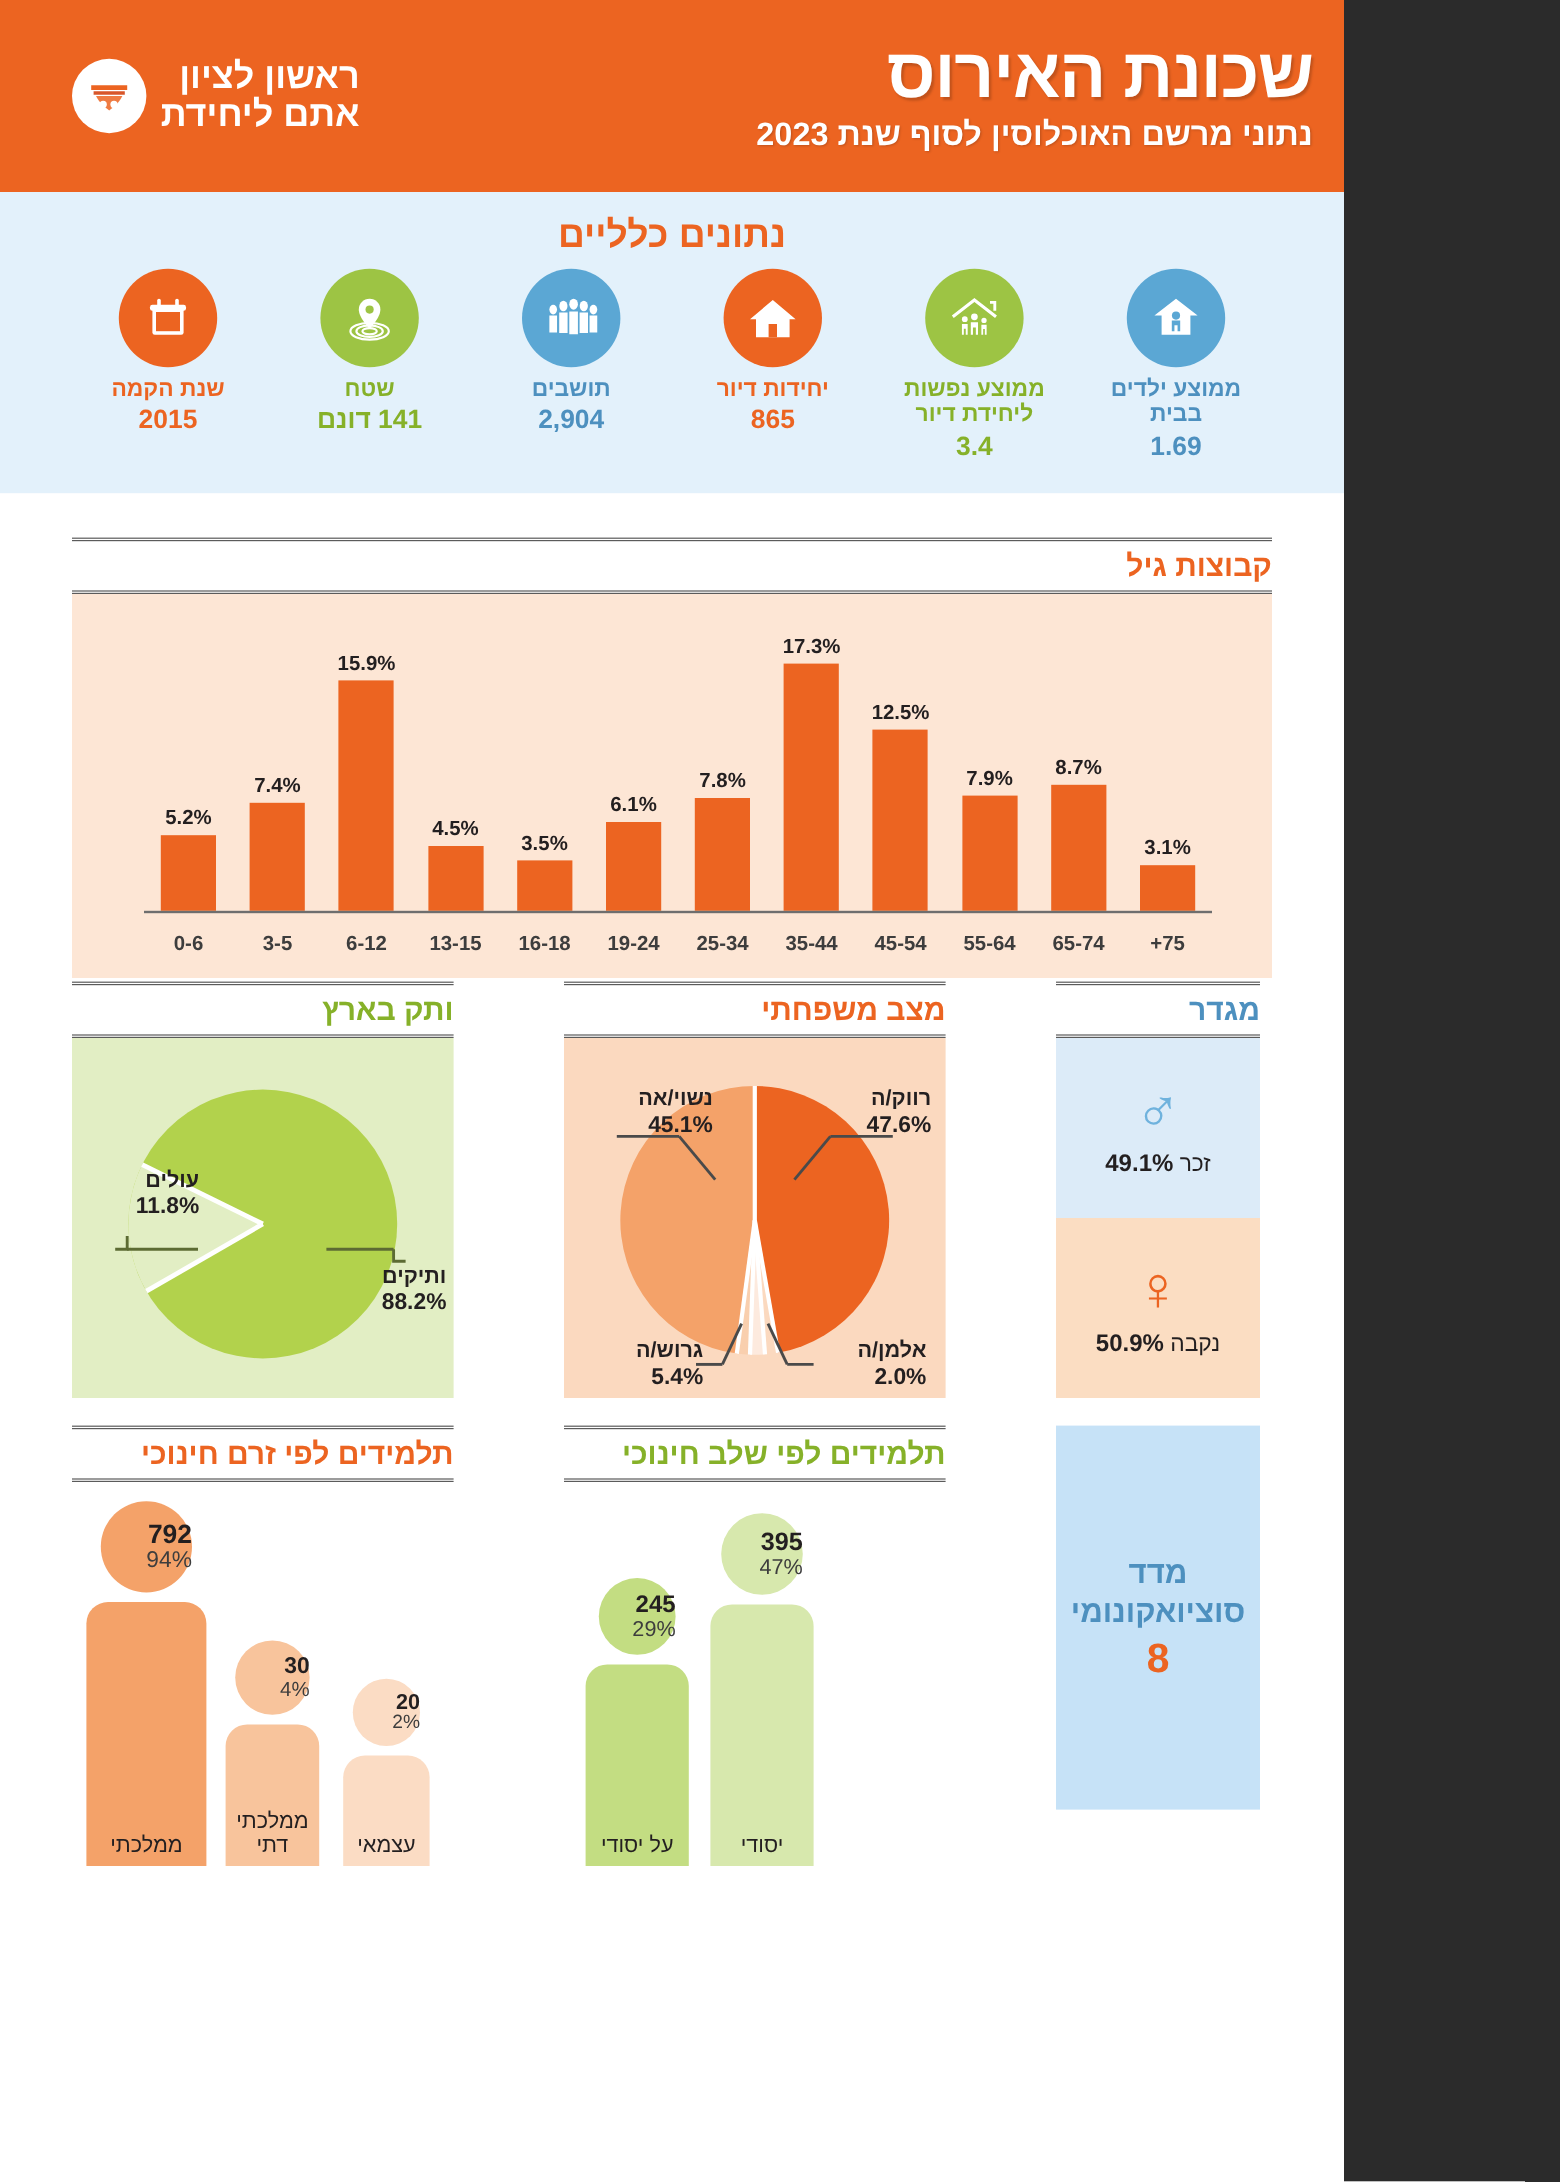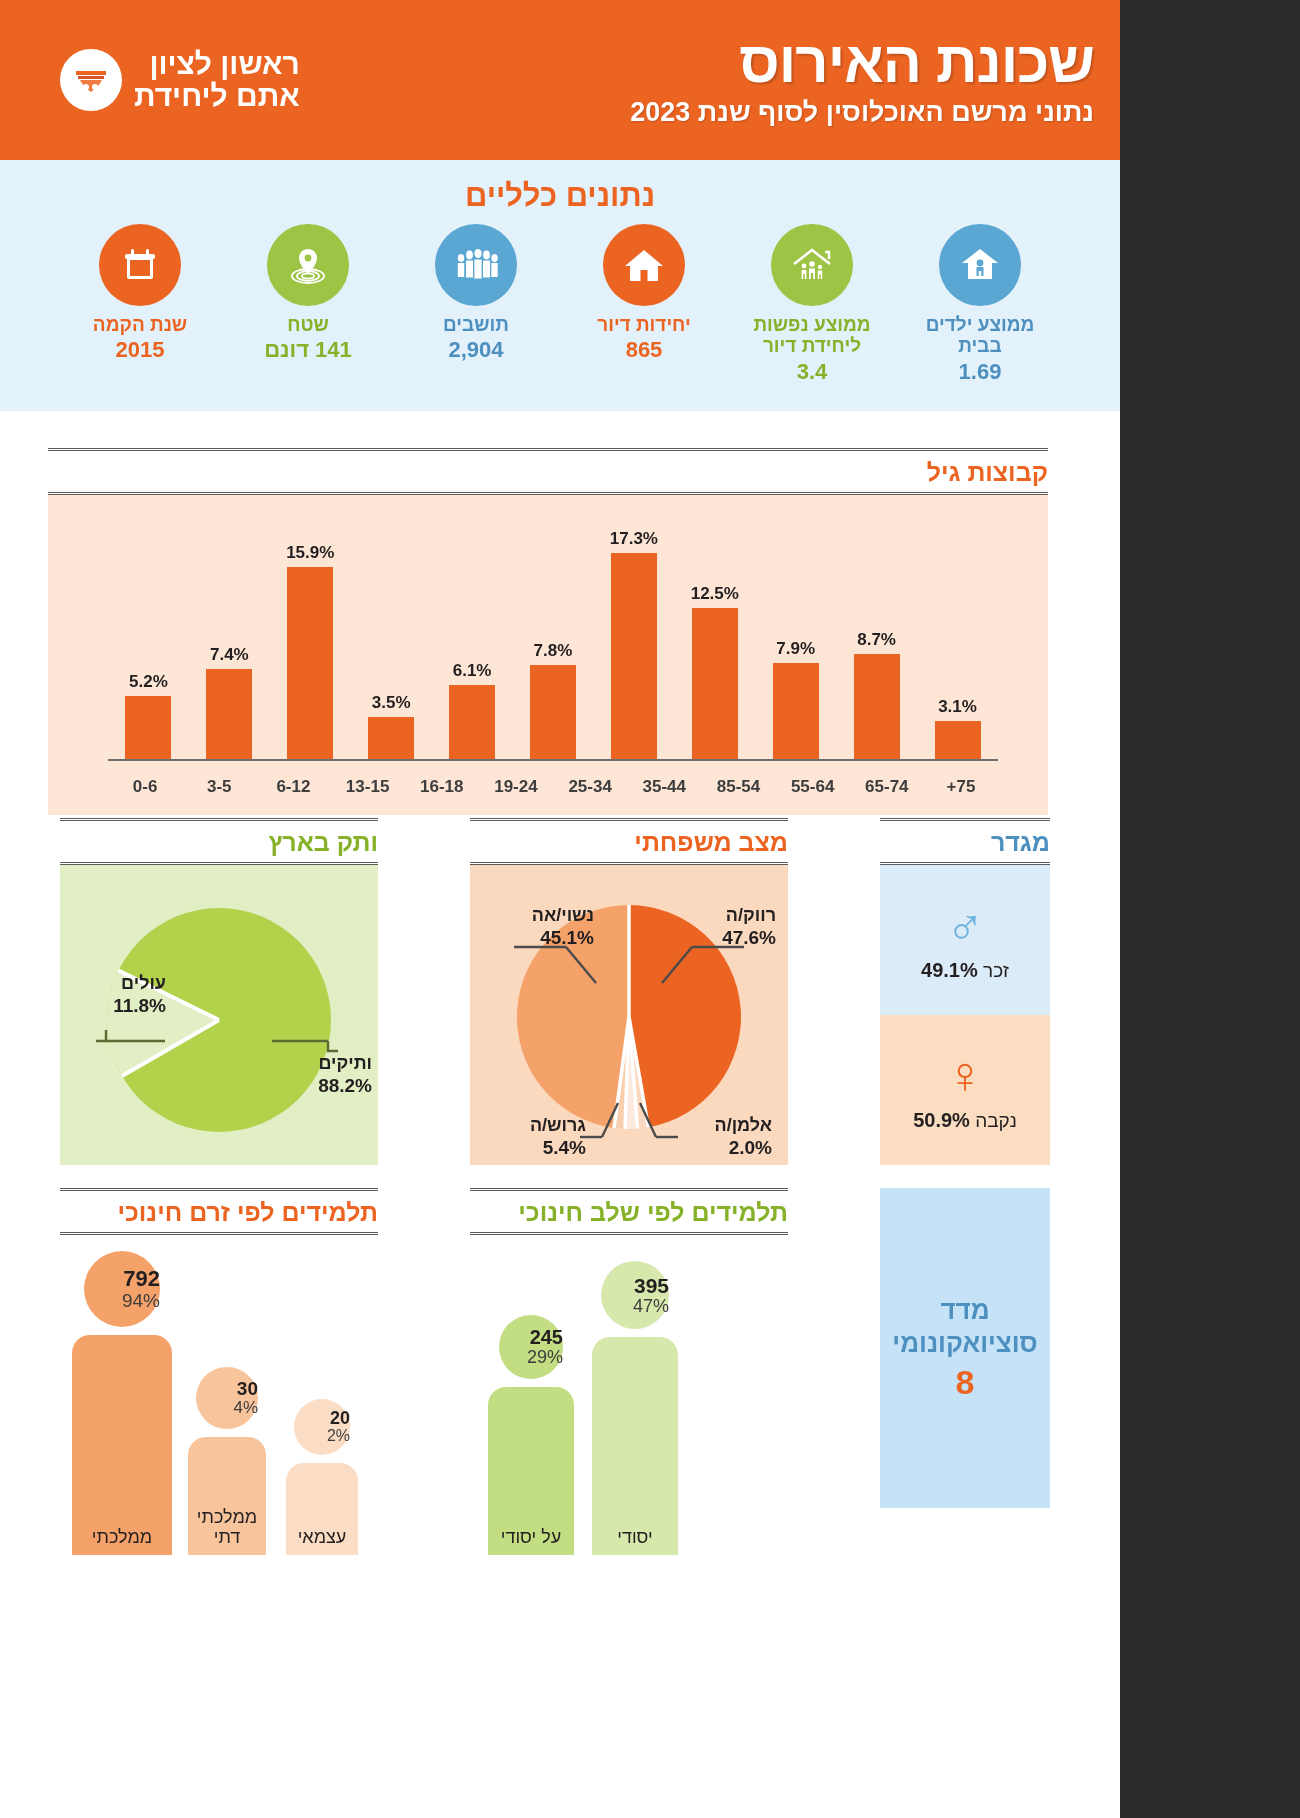--- a/index.html
+++ b/index.html
@@ -96,21 +96,21 @@
     padding: 7px 0 5px 0;
     border-top: 3px double #5b5b5b;
     border-bottom: 3px double #5b5b5b;
     direction: rtl;
   }
   .sec-title.orange { color: #ec6421; }
   .sec-title.green  { color: #86b129; }
   .sec-title.blue   { color: #4d90bf; }
 
   
-  .agewrap { position: absolute; left: 48px; top: 448px; width: 1000px; }
+  .agewrap { position: absolute; left: 60px; top: 448px; width: 1000px; }
   .agebox {
     background: #fde6d5;
     height: 320px; position: relative;
     direction: ltr;
   }
   .age-plot {
     position: absolute; left: 60px; right: 50px; bottom: 56px; top: 34px;
     display: flex; align-items: flex-end; justify-content: space-between;
   }
   .age-col { flex: 1; display: flex; flex-direction: column; align-items: center; justify-content: flex-end; height: 100%; }
@@ -324,20 +324,24 @@
             </div>
             <div class="age-col">
               <div class="age-val">7.4%</div>
               <div class="age-bar" style="height: 89.5789px; background: rgb(236, 100, 33);"></div>
             </div>
             <div class="age-col">
               <div class="age-val">15.9%</div>
               <div class="age-bar" style="height: 192.474px; background: rgb(236, 100, 33);"></div>
             </div>
             <div class="age-col">
+              <div class="age-val">4.5%</div>
+              <div class="age-bar" style="height: 54.4737px; background: rgb(236, 100, 33);"></div>
+            </div>
+            <div class="age-col">
               <div class="age-val">3.5%</div>
               <div class="age-bar" style="height: 42.3684px; background: rgb(236, 100, 33);"></div>
             </div>
             <div class="age-col">
               <div class="age-val">6.1%</div>
               <div class="age-bar" style="height: 73.8421px; background: rgb(236, 100, 33);"></div>
             </div>
             <div class="age-col">
               <div class="age-val">7.8%</div>
               <div class="age-bar" style="height: 94.4211px; background: rgb(236, 100, 33);"></div>
@@ -366,21 +370,21 @@
         <div class="age-axis"></div>
         <div class="age-labels" id="age-labels">
             <span>0-6</span>
             <span>3-5</span>
             <span>6-12</span>
             <span>13-15</span>
             <span>16-18</span>
             <span>19-24</span>
             <span>25-34</span>
             <span>35-44</span>
-            <span>85-54</span>
+            <span>45-54</span>
             <span>55-64</span>
             <span>65-74</span>
             <span>+75</span>
           </div>
       </div>
     </div>
 
     <div class="mid">
 
       <div class="panel-vatik">

